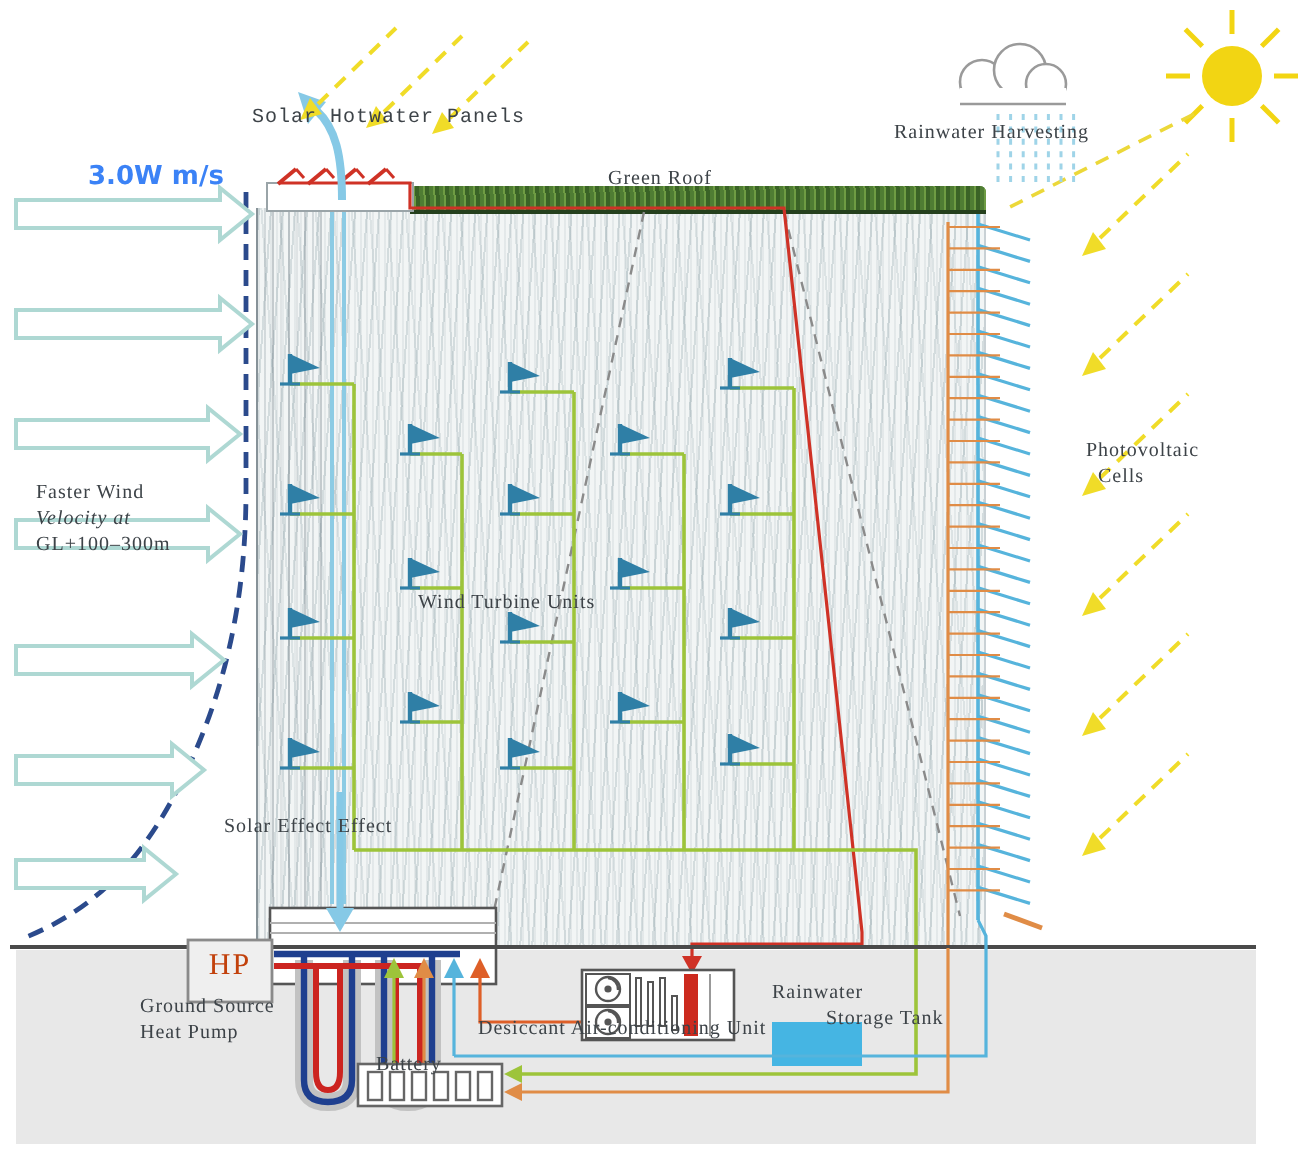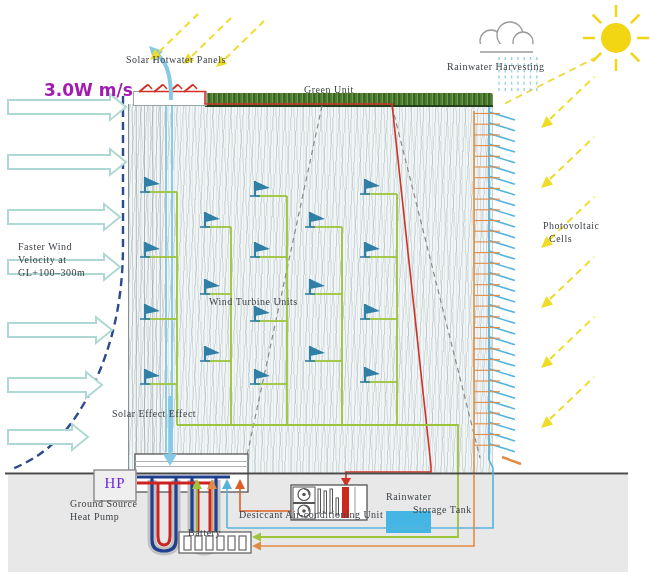--- a/index.html
+++ b/index.html
@@ -15,22 +15,22 @@
   .chimney-strip{position:absolute;left:128px;top:104px;width:36px;height:370px;
     background:repeating-linear-gradient(90deg, rgba(90,105,115,.30) 0 1px, transparent 1px 4px, rgba(90,105,115,.12) 4px 5px, transparent 5px 8px);}
   .greenroof{position:absolute;left:205px;top:93px;width:288px;height:12px;
     background:repeating-linear-gradient(88deg,#4f7d33 0 2px,#6e9c43 2px 3px,#3a6326 3px 5px),#517f35;
     border-bottom:2px solid #25401d;border-radius:3px 3px 0 0;}
   .parapet{position:absolute;left:133px;top:91px;width:72px;height:13px;background:#fff;border:1px solid #9aa4a8;}
   .ground{position:absolute;left:8px;top:475px;width:620px;height:97px;background:#e8e8e8;}
   svg#scene{position:absolute;left:0;top:0;}
   .lbl{position:absolute;font-family:"Liberation Serif",serif;font-size:10px;color:#3d4348;
        letter-spacing:0.5px;white-space:nowrap;line-height:1;}
-  .lbl-speed{font-family:"DejaVu Sans",sans-serif;font-weight:bold;font-size:17px;color:#a21caf;letter-spacing:0;}
-  .lbl-hp{font-size:15px;color:#6d28d9;width:42px;text-align:center;letter-spacing:1px;}
+  .lbl-speed{font-family:"DejaVu Sans",sans-serif;font-weight:bold;font-size:13px;color:#3b82f6;letter-spacing:0;}
+  .lbl-hp{font-size:15px;color:#c2410c;width:42px;text-align:center;letter-spacing:1px;}
 </style>
 </head>
 <body>
 
 <div id="canvas">
 
   <div class="building"></div>
   <div class="chimney-strip"></div>
   <div class="greenroof"></div>
   <div class="parapet"></div>
@@ -422,25 +422,25 @@
           <rect x="195" y="536" width="7" height="14" fill="#fff" stroke="#666" stroke-width="1.2"></rect>
           <rect x="206" y="536" width="7" height="14" fill="#fff" stroke="#666" stroke-width="1.2"></rect>
           <rect x="217" y="536" width="7" height="14" fill="#fff" stroke="#666" stroke-width="1.2"></rect>
           <rect x="228" y="536" width="7" height="14" fill="#fff" stroke="#666" stroke-width="1.2"></rect>
           <rect x="239" y="536" width="7" height="14" fill="#fff" stroke="#666" stroke-width="1.2"></rect>
         </g>
     </g>
   </svg>
 
   <div class="lbl lbl-speed" style="left:44px;top:82px;">3.0W m/s</div>
-  <div class="lbl" style="left:126px;top:55px;">Solar Hotwater Panels</div>
+  <div class="lbl" style="left:126px;top:55px;font-family:Liberation Mono, monospace;">Solar Hotwater Panels</div>
   <div class="lbl" style="left:447px;top:62px;">Rainwater Harvesting</div>
-  <div class="lbl" style="left:304px;top:85px;">Green Unit</div>
+  <div class="lbl" style="left:304px;top:85px;">Green Roof</div>
   <div class="lbl" style="left:18px;top:242px;">Faster Wind</div>
-  <div class="lbl" style="left:18px;top:255px;">Velocity at</div>
+  <div class="lbl" style="left:18px;top:255px;font-style:italic;">Velocity at</div>
   <div class="lbl" style="left:18px;top:268px;">GL+100–300m</div>
   <div class="lbl" style="left:209px;top:297px;">Wind Turbine Units</div>
   <div class="lbl" style="left:543px;top:221px;">Photovoltaic</div>
   <div class="lbl" style="left:549px;top:234px;">Cells</div>
   <div class="lbl" style="left:112px;top:409px;">Solar Effect Effect</div>
   <div class="lbl lbl-hp" style="left:94px;top:476px;">HP</div>
   <div class="lbl" style="left:70px;top:499px;">Ground Source</div>
   <div class="lbl" style="left:70px;top:512px;">Heat Pump</div>
   <div class="lbl" style="left:239px;top:510px;">Desiccant Air-conditioning Unit</div>
   <div class="lbl" style="left:386px;top:492px;">Rainwater</div>

